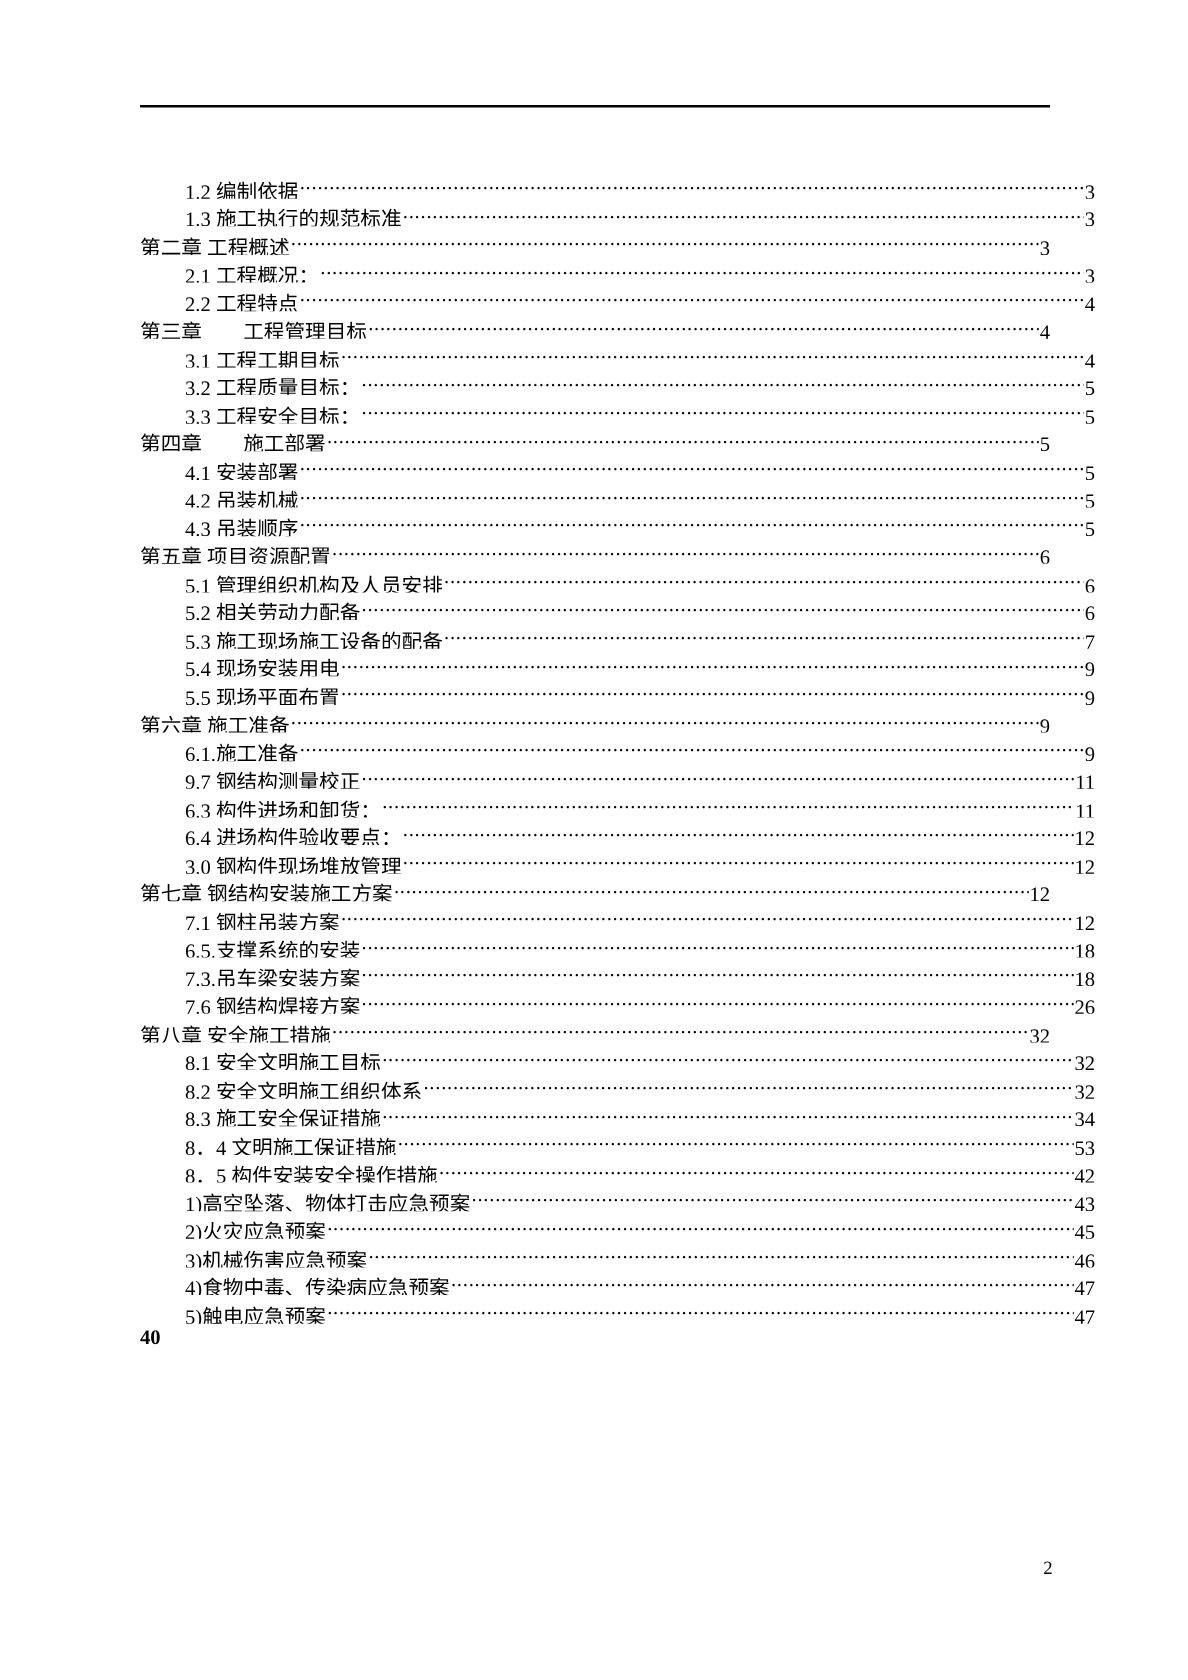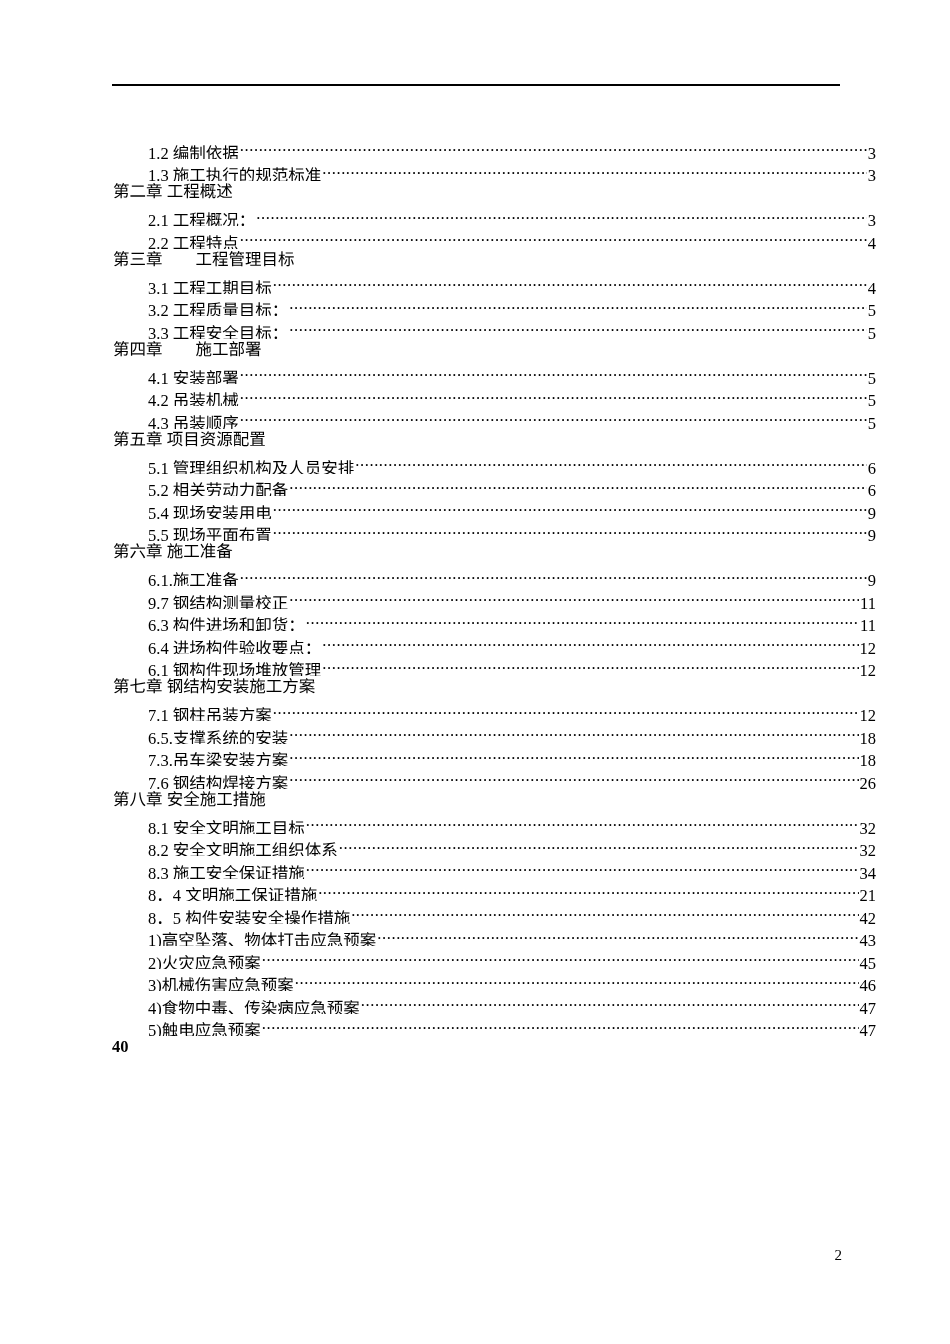--- a/index.html
+++ b/index.html
@@ -44,21 +44,21 @@
     align-items: baseline;
     width: 100%;
     height: 22.5px;
     line-height: 22.5px;
     font-size: 16.5px;
     white-space: nowrap;
     overflow: hidden;
   }
 
   .toc-entry.lvl2 { padding-left: 36px; justify-content: center; }
-  .toc-entry.lvl1 { padding-left: 0px; flex-direction: column; }
+  .toc-entry.lvl1 { padding-left: 0px; }
 
   .toc-label {
     flex: 0 0 auto;
     letter-spacing: 0px;
   }
 
   .toc-dots {
     flex: 1 1 auto;
     overflow: hidden;
     position: relative;
@@ -189,20 +189,25 @@
         <span class="toc-label">5.1 管理组织机构及人员安排</span>
         <span class="toc-dots"></span>
         <span class="toc-page">6</span>
       </div>
       <div class="toc-entry lvl2">
         <span class="toc-label">5.2 相关劳动力配备</span>
         <span class="toc-dots"></span>
         <span class="toc-page">6</span>
       </div>
       <div class="toc-entry lvl2">
+        <span class="toc-label">5.3 施工现场施工设备的配备</span>
+        <span class="toc-dots"></span>
+        <span class="toc-page">7</span>
+      </div>
+      <div class="toc-entry lvl2">
         <span class="toc-label">5.4 现场安装用电</span>
         <span class="toc-dots"></span>
         <span class="toc-page">9</span>
       </div>
       <div class="toc-entry lvl2">
         <span class="toc-label">5.5 现场平面布置</span>
         <span class="toc-dots"></span>
         <span class="toc-page">9</span>
       </div>
       <div class="toc-entry lvl1">
@@ -224,21 +229,21 @@
         <span class="toc-label">6.3 构件进场和卸货：</span>
         <span class="toc-dots"></span>
         <span class="toc-page">11</span>
       </div>
       <div class="toc-entry lvl2">
         <span class="toc-label">6.4 进场构件验收要点：</span>
         <span class="toc-dots"></span>
         <span class="toc-page">12</span>
       </div>
       <div class="toc-entry lvl2">
-        <span class="toc-label">6.1 钢构件现场堆放管理</span>
+        <span class="toc-label">3.0 钢构件现场堆放管理</span>
         <span class="toc-dots"></span>
         <span class="toc-page">12</span>
       </div>
       <div class="toc-entry lvl1">
         <span class="toc-label">第七章 钢结构安装施工方案</span>
         <span class="toc-dots"></span>
         <span class="toc-page">12</span>
       </div>
       <div class="toc-entry lvl2">
         <span class="toc-label">7.1 钢柱吊装方案</span>
@@ -276,21 +281,21 @@
         <span class="toc-page">32</span>
       </div>
       <div class="toc-entry lvl2">
         <span class="toc-label">8.3 施工安全保证措施</span>
         <span class="toc-dots"></span>
         <span class="toc-page">34</span>
       </div>
       <div class="toc-entry lvl2">
         <span class="toc-label">8．4 文明施工保证措施</span>
         <span class="toc-dots"></span>
-        <span class="toc-page">21</span>
+        <span class="toc-page">53</span>
       </div>
       <div class="toc-entry lvl2">
         <span class="toc-label">8．5 构件安装安全操作措施</span>
         <span class="toc-dots"></span>
         <span class="toc-page">42</span>
       </div>
       <div class="toc-entry lvl2">
         <span class="toc-label">1)高空坠落、物体打击应急预案</span>
         <span class="toc-dots"></span>
         <span class="toc-page">43</span>

